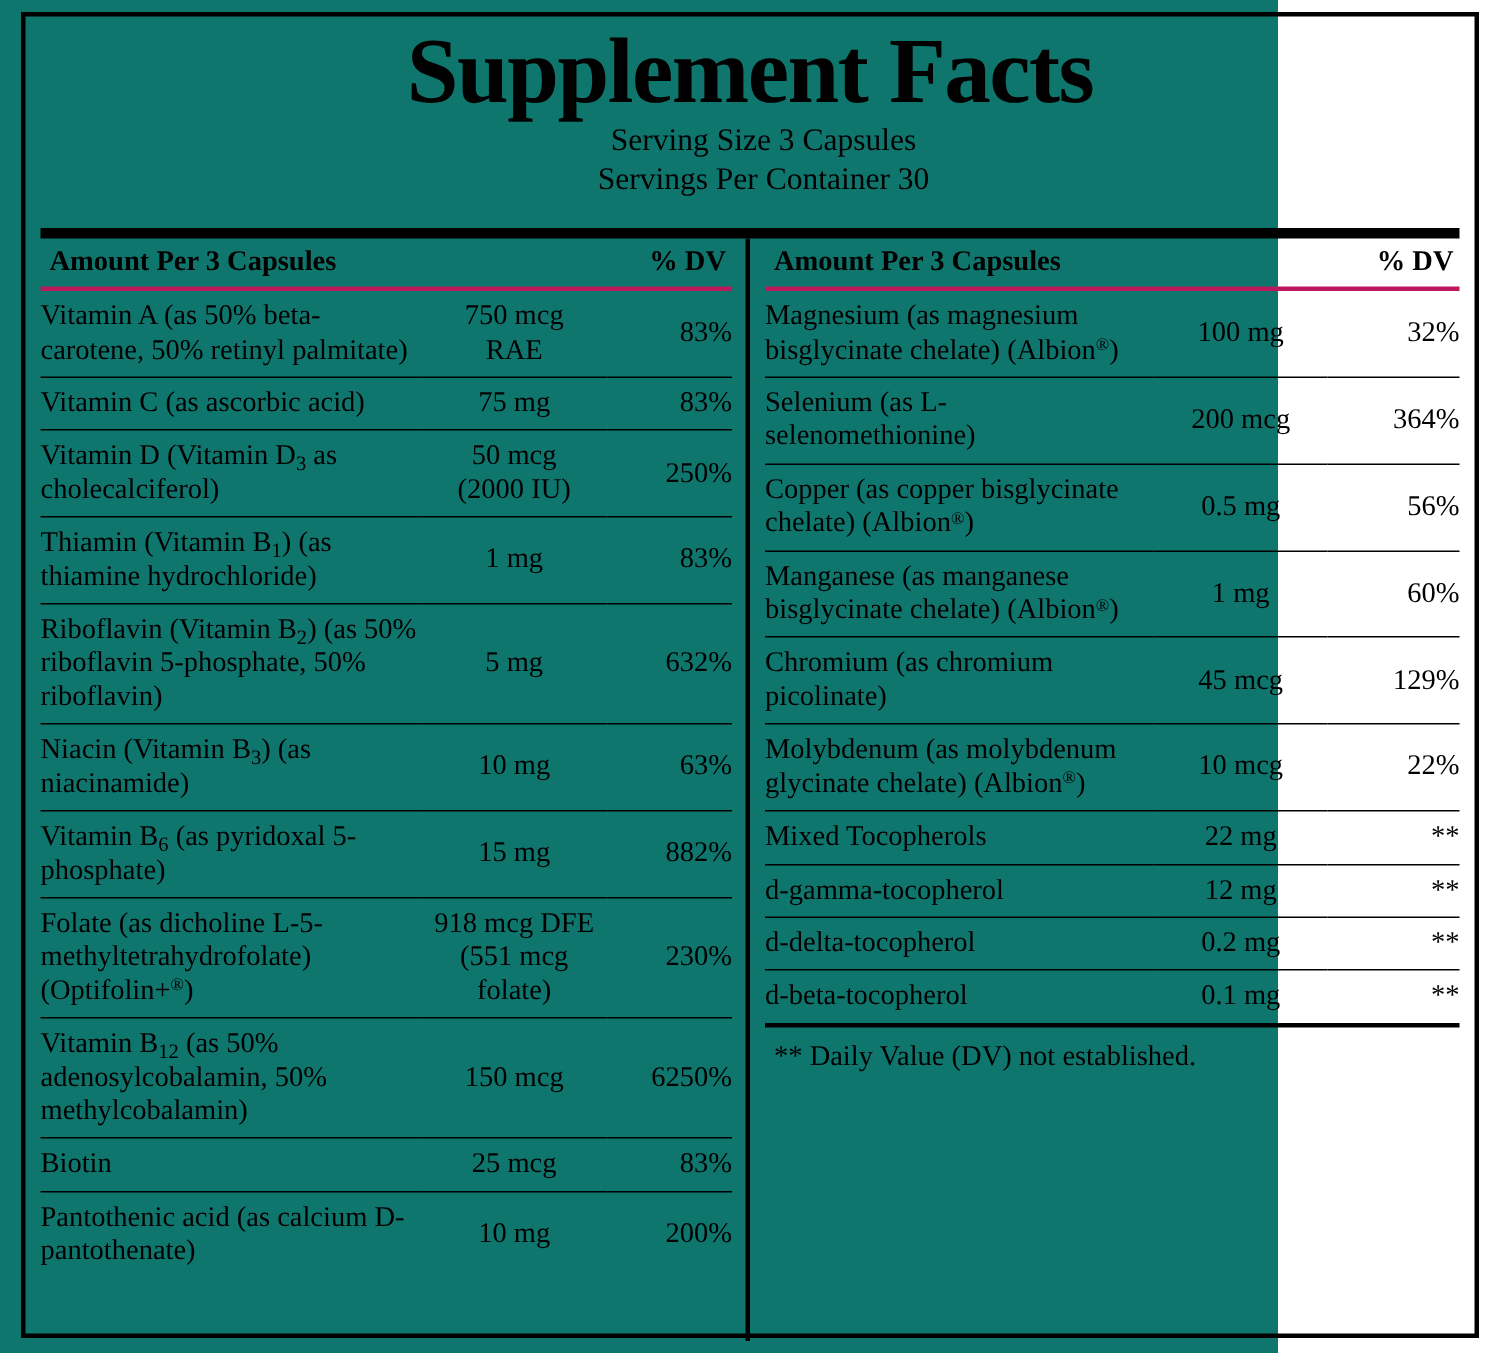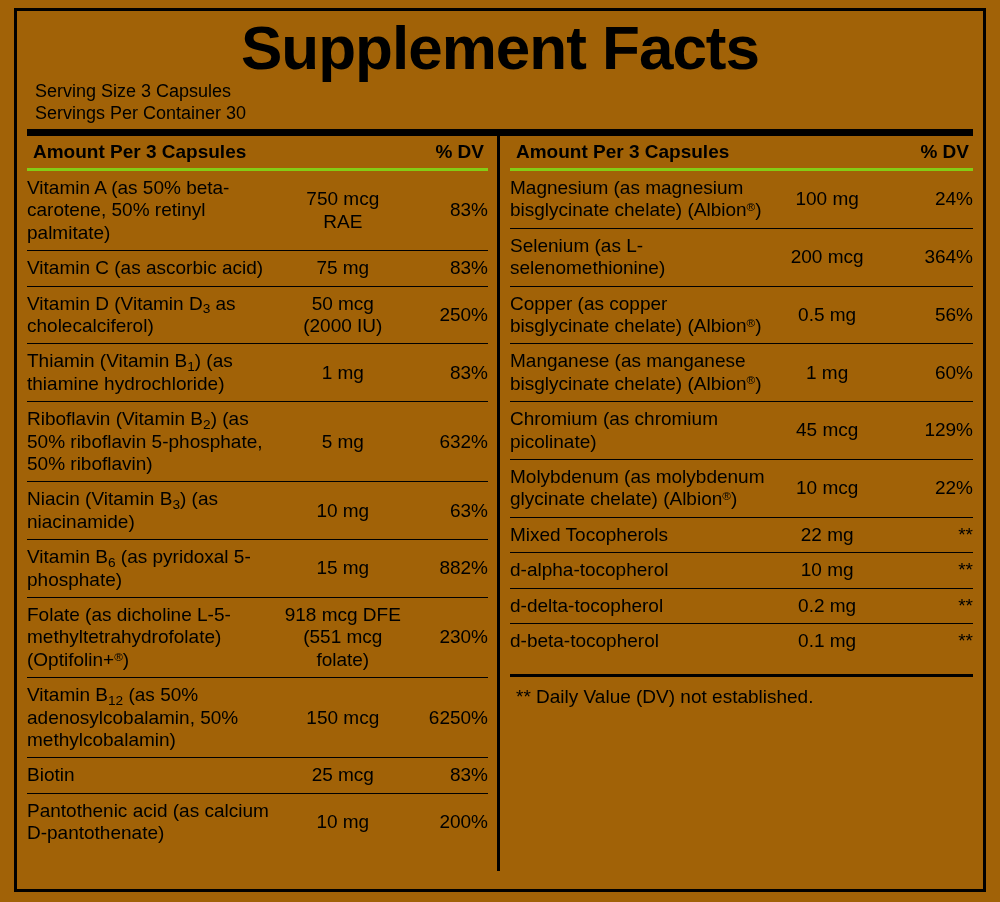--- a/index.html
+++ b/index.html
@@ -5,48 +5,50 @@
   html, body {
     margin: 0;
     padding: 0;
     background: #ffffff;
   }
   body {
     font-family: "Liberation Sans", sans-serif;
     color: #000000;
   }
   .panel {
-    width: 1000px;
+    width: 852px;
     height: 902px;
     box-sizing: border-box;
     position: relative;
-    background: #a16207;
+    background: #0f766e;
     padding: 8px 14px 10px 14px;
+    font-family: Liberation Serif, serif;
   }
   .outer-box {
     border: 3px solid #000;
     box-sizing: border-box;
     width: 972px;
     height: 884px;
     position: relative;
     padding: 0;
   }
   .title {
     font-size: 62px;
     font-weight: bold;
     line-height: 1;
     letter-spacing: -1px;
     text-align: center;
     padding: 6px 10px 2px 10px;
     white-space: nowrap;
   }
   .serving-lines {
-    padding: 0 0 4px 18px;
-    font-size: 18px;
+    padding: 0 0 20px 18px;
+    font-size: 21px;
     line-height: 1.22;
+    text-align: center;
   }
   .thick-rule {
     border-top: 7px solid #000;
     margin: 0 10px 0 10px;
   }
   .columns {
     display: flex;
     margin: 0 10px;
     height: 735px;
   }
@@ -60,21 +62,21 @@
   }
   .col.right {
     padding-left: 10px;
   }
   .col-head {
     display: flex;
     align-items: flex-end;
     font-size: 19px;
     font-weight: bold;
     padding: 5px 0 5px 6px;
-    border-bottom: 3px solid #84cc16;
+    border-bottom: 3px solid #be185d;
     gap: 48px;
   }
   .col-head .h-name { flex: 1 1 auto; }
   .col-head .h-dv { flex: 0 0 auto; padding-right: 4px;}
   table.nutri {
     width: 100%;
     border-collapse: collapse;
     table-layout: fixed;
   }
   table.nutri td {
@@ -102,21 +104,21 @@
     padding-right: 6px;
     white-space: nowrap;
   }
   .indent { padding-left: 26px; }
   .footnote {
     font-size: 19px;
     padding: 9px 0 0 6px;
     border-top: 3px solid #000;
   }
   .right-foot-wrap {
-    margin-top: 16px;
+    margin-top: 0;
   }
   sub { font-size: 0.72em; vertical-align: baseline; position: relative; top: 0.28em; }
   sup { font-size: 0.62em; vertical-align: baseline; position: relative; top: -0.45em; }
 </style>
 </head>
 <body>
 
 <div class="panel">
   <div class="outer-box">
 
@@ -213,21 +215,21 @@
         <table class="nutri">
           <colgroup>
               <col style="width:56%">
               <col style="width:25%">
               <col style="width:19%">
             </colgroup>
           <tbody id="right-body">
               <tr>
                 <td class="name">Magnesium (as magnesium bisglycinate chelate) (Albion<sup>®</sup>)</td>
                 <td class="amt">100 mg</td>
-                <td class="dv">24%</td>
+                <td class="dv">32%</td>
               </tr>
               <tr>
                 <td class="name">Selenium (as L-selenomethionine)</td>
                 <td class="amt">200 mcg</td>
                 <td class="dv">364%</td>
               </tr>
               <tr>
                 <td class="name">Copper (as copper bisglycinate chelate) (Albion<sup>®</sup>)</td>
                 <td class="amt">0.5 mg</td>
                 <td class="dv">56%</td>
@@ -246,22 +248,22 @@
                 <td class="name">Molybdenum (as molybdenum glycinate chelate) (Albion<sup>®</sup>)</td>
                 <td class="amt">10 mcg</td>
                 <td class="dv">22%</td>
               </tr>
               <tr>
                 <td class="name">Mixed Tocopherols</td>
                 <td class="amt">22 mg</td>
                 <td class="dv">**</td>
               </tr>
               <tr>
-                <td class="name indent">d-alpha-tocopherol</td>
-                <td class="amt">10 mg</td>
+                <td class="name indent">d-gamma-tocopherol</td>
+                <td class="amt">12 mg</td>
                 <td class="dv">**</td>
               </tr>
               <tr>
                 <td class="name indent">d-delta-tocopherol</td>
                 <td class="amt">0.2 mg</td>
                 <td class="dv">**</td>
               </tr>
               <tr>
                 <td class="name indent">d-beta-tocopherol</td>
                 <td class="amt">0.1 mg</td>

